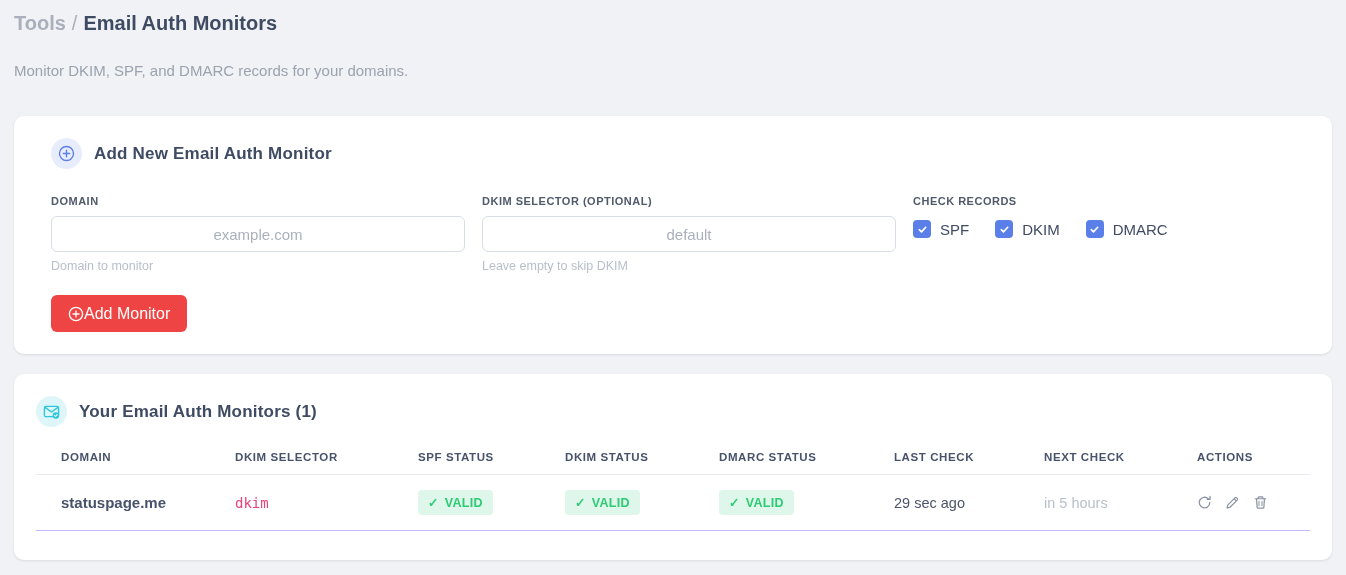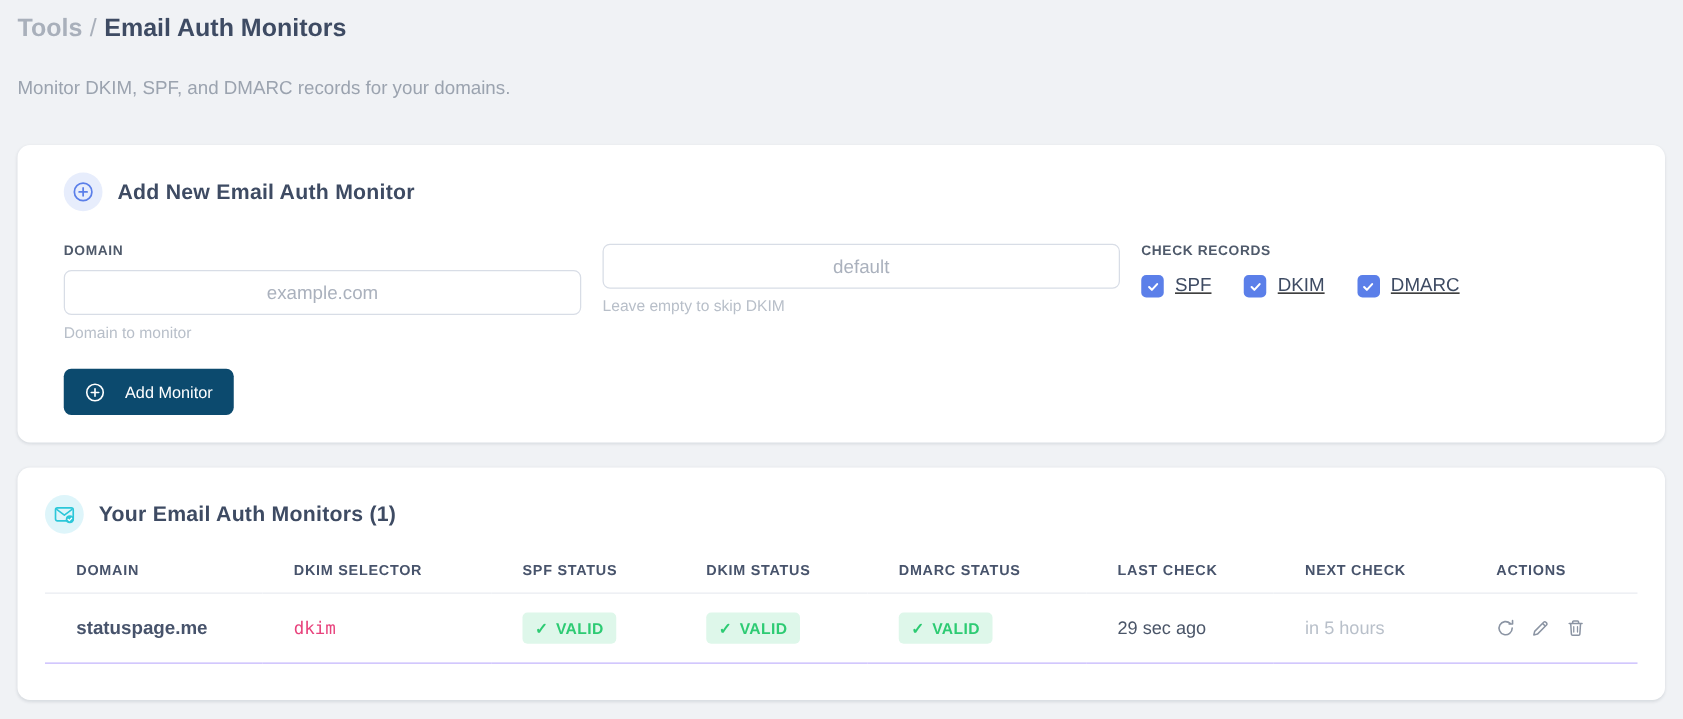--- a/index.html
+++ b/index.html
@@ -50,33 +50,33 @@
     border: 1px solid #d8dde6; border-radius: 6px;
     padding: 0 12px; font-size: 15px; color: #3e4b63;
     font-family: "Liberation Sans", sans-serif;
     outline: none; background: #fff; text-align: center;
   }
   .text-input::placeholder { color: #aab1bd; }
   .field-hint { margin-top: 7px; font-size: 12.5px; color: #b8bfc9; }
 
   .records-group { flex: 1; }
   .checks-row { display: flex; align-items: center; gap: 26px; margin-top: 13px; }
-  .check-item { display: flex; gap: 9px; cursor: pointer; text-decoration: underline; }
+  .check-item { display: flex; align-items: center; gap: 9px; cursor: pointer; }
   .checkbox {
     width: 18px; height: 18px; border-radius: 4px;
     background: #5b7fe9; display: flex; align-items: center; justify-content: center;
   }
   .check-label { font-size: 15px; color: #3e4b63; }
 
   .btn-primary {
     margin-top: 22px;
-    display: inline-flex; align-items: center; gap: 16px;
-    background: #0c4a6e; color: #ffffff; border: none;
+    display: inline-flex; align-items: center; gap: 0;
+    background: #ef4444; color: #ffffff; border: none;
     height: 37px; padding: 0 17px; border-radius: 6px;
-    font-size: 13px; font-family: "Liberation Sans", sans-serif;
+    font-size: 16px; font-family: "Liberation Sans", sans-serif;
     cursor: pointer;
   }
 
   
   table.monitors { border-collapse: collapse; width: 100%; margin-top: 24px; table-layout: fixed; }
   th {
     text-align: left; font-size: 11.5px; font-weight: 700; color: #47536b;
     letter-spacing: .6px; padding: 0 8px 11px 25px;
     border-bottom: 1px solid #e9ecf1; white-space: nowrap;
   }
@@ -116,20 +116,21 @@
     </div>
 
     <div class="form-row">
       <div class="field-group">
         <label class="field-label">DOMAIN</label>
         <input class="text-input" type="text" placeholder="example.com" style="">
         <div class="field-hint">Domain to monitor</div>
       </div>
 
       <div class="field-group">
+        <label class="field-label">DKIM SELECTOR (OPTIONAL)</label>
         <input class="text-input" type="text" placeholder="default" style="">
         <div class="field-hint">Leave empty to skip DKIM</div>
       </div>
 
       <div class="records-group">
         <label class="field-label">CHECK RECORDS</label>
         <div class="checks-row">
           <span class="check-item">
             <span class="checkbox">
               <svg width="11" height="11" viewBox="0 0 12 12">

